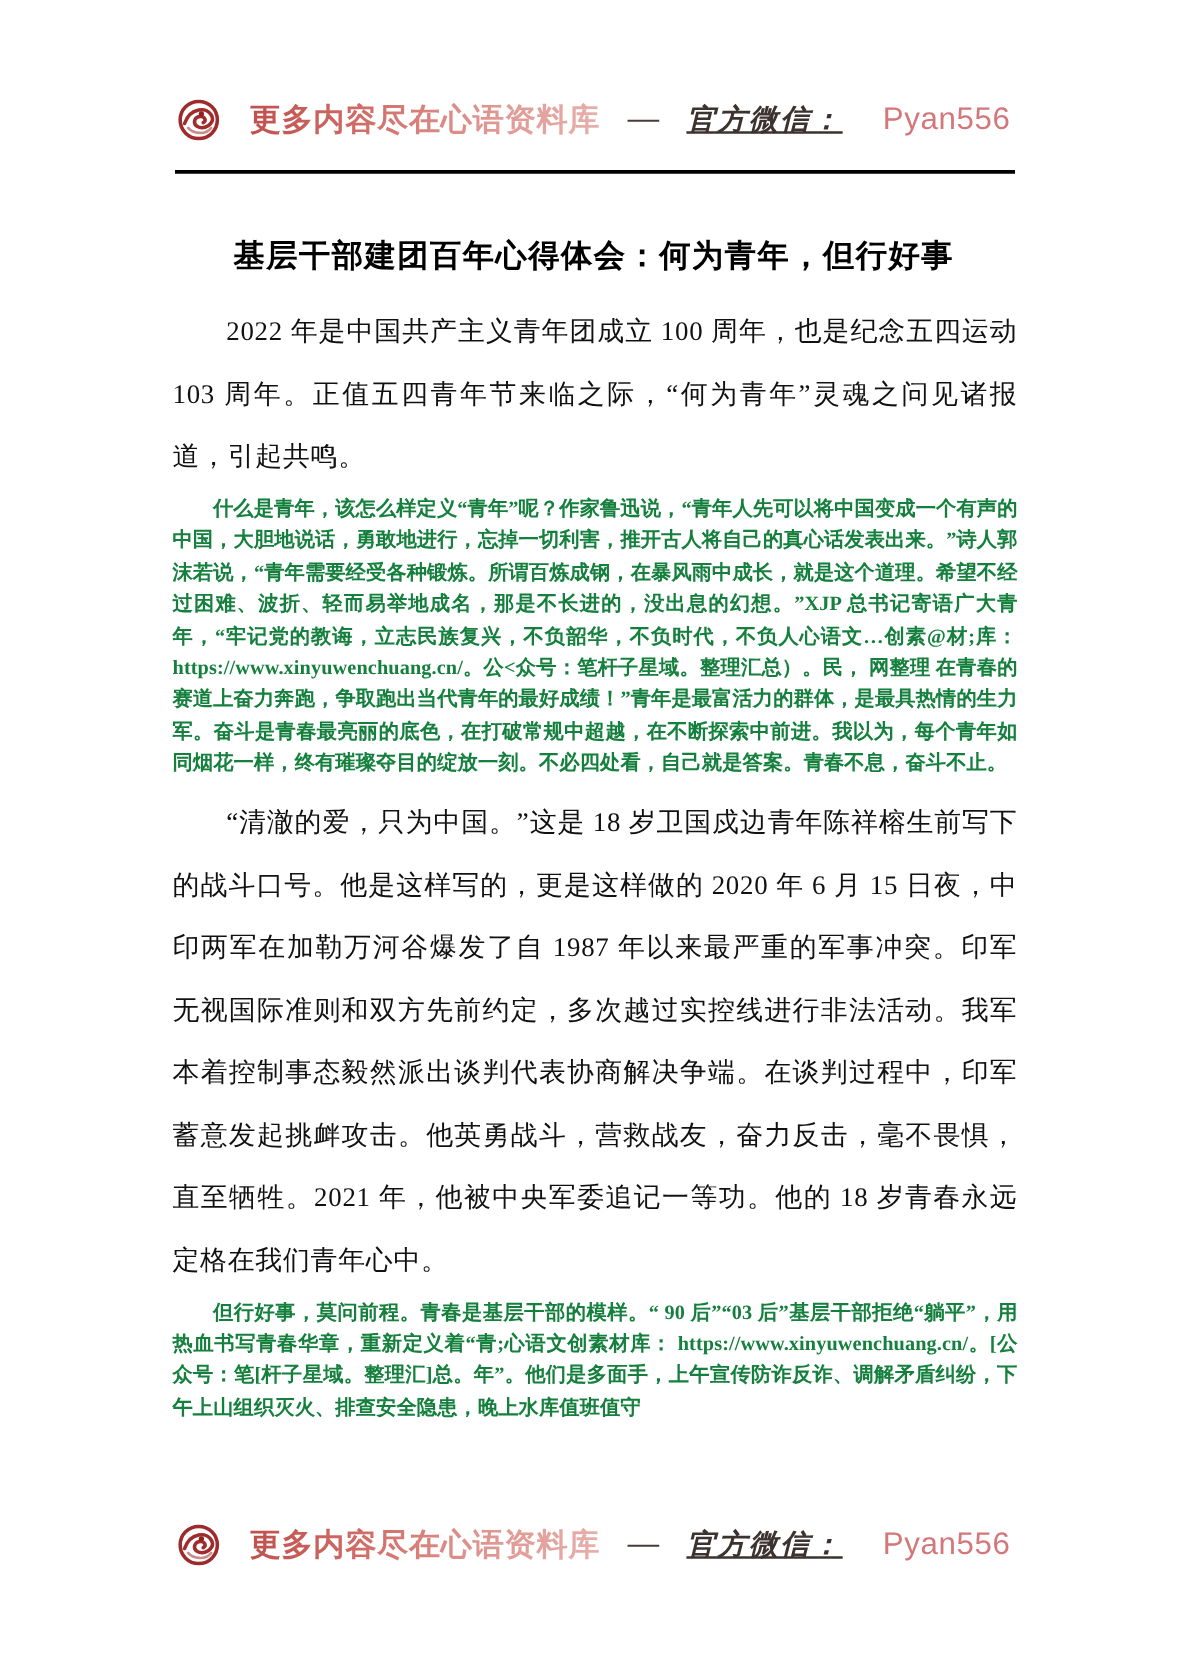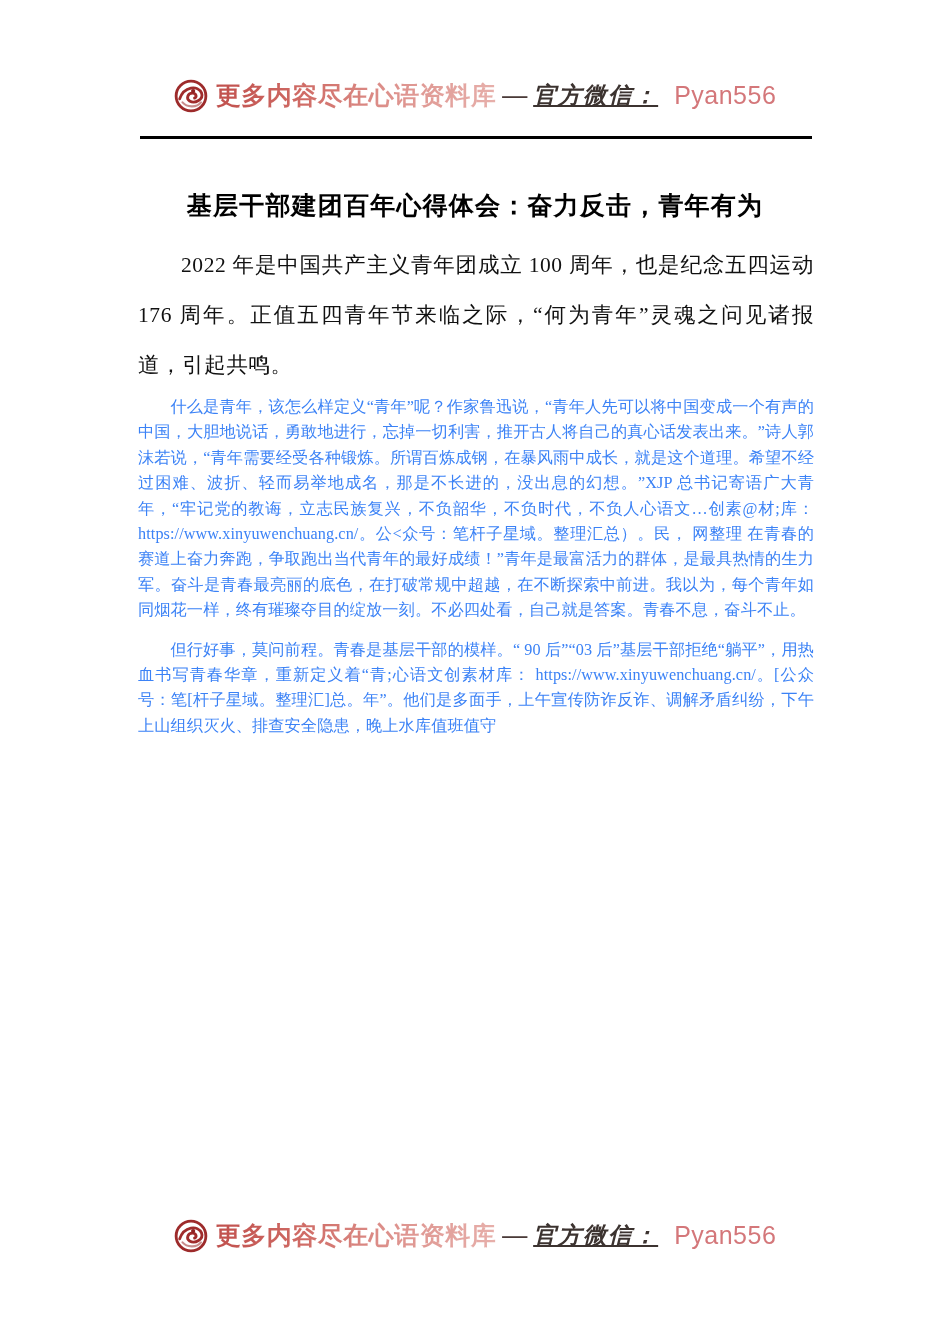--- a/index.html
+++ b/index.html
@@ -24,21 +24,21 @@
   }
 
   
   .banner {
     position: absolute;
     left: 0;
     right: 0;
     display: flex;
     align-items: center;
     justify-content: center;
-    gap: 8px;
+    gap: 24px;
     white-space: nowrap;
   }
   .banner-top { top: 78px; }
   .banner-bottom { top: 1218px; }
 
   .brand-logo {
     width: 34px;
     height: 34px;
     flex: 0 0 auto;
     position: relative;
@@ -127,21 +127,22 @@
   }
 
   .para-sm {
     font-family: "Liberation Serif", serif;
     font-size: 16.2px;
     line-height: 25.4px;
     text-align: justify;
     text-align-last: left;
     text-indent: 2em;
     letter-spacing: 0.1px;
-    color: #3b82f6;
+    color: #15803d;
+    font-weight: bold;
   }
 
   .spacer-sm { height: 5px; }
   .spacer-md { height: 9px; }
 </style>
 </head>
 <body>
 
 <div class="page">
 
@@ -155,27 +156,28 @@
       </svg>
     </span>
     <span class="brand-main">更多内容尽在心语资料库</span>
     <span class="brand-dash">—</span>
     <span class="brand-sub">官方微信：</span>
     <span class="brand-code">Pyan556</span>
   </div>
 
   <div class="head-rule"></div>
 
-  <h1 class="doc-title">基层干部建团百年心得体会：奋力反击，青年有为</h1>
+  <h1 class="doc-title">基层干部建团百年心得体会：何为青年，但行好事</h1>
 
   <div class="content">
-    <p class="para-lg">2022 年是中国共产主义青年团成立 100 周年，也是纪念五四运动 176 周年。正值五四青年节来临之际，“何为青年”灵魂之问见诸报道，引起共鸣。</p>
+    <p class="para-lg">2022 年是中国共产主义青年团成立 100 周年，也是纪念五四运动 103 周年。正值五四青年节来临之际，“何为青年”灵魂之问见诸报道，引起共鸣。</p>
     <div class="spacer-sm"></div>
     <p class="para-sm">什么是青年，该怎么样定义“青年”呢？作家鲁迅说，“青年人先可以将中国变成一个有声的中国，大胆地说话，勇敢地进行，忘掉一切利害，推开古人将自己的真心话发表出来。”诗人郭沫若说，“青年需要经受各种锻炼。所谓百炼成钢，在暴风雨中成长，就是这个道理。希望不经过困难、波折、轻而易举地成名，那是不长进的，没出息的幻想。”XJP 总书记寄语广大青年，“牢记党的教诲，立志民族复兴，不负韶华，不负时代，不负人心语文…创素@材;库：https://www.xinyuwenchuang.cn/。公&lt;众号：笔杆子星域。整理汇总）。民， 网整理 在青春的赛道上奋力奔跑，争取跑出当代青年的最好成绩！”青年是最富活力的群体，是最具热情的生力军。奋斗是青春最亮丽的底色，在打破常规中超越，在不断探索中前进。我以为，每个青年如同烟花一样，终有璀璨夺目的绽放一刻。不必四处看，自己就是答案。青春不息，奋斗不止。</p>
     <div class="spacer-md"></div>
+    <p class="para-lg">“清澈的爱，只为中国。”这是 18 岁卫国戍边青年陈祥榕生前写下的战斗口号。他是这样写的，更是这样做的 2020 年 6 月 15 日夜，中印两军在加勒万河谷爆发了自 1987 年以来最严重的军事冲突。印军无视国际准则和双方先前约定，多次越过实控线进行非法活动。我军本着控制事态毅然派出谈判代表协商解决争端。在谈判过程中，印军蓄意发起挑衅攻击。他英勇战斗，营救战友，奋力反击，毫不畏惧，直至牺牲。2021 年，他被中央军委追记一等功。他的 18 岁青春永远定格在我们青年心中。</p>
     <div class="spacer-sm"></div>
     <p class="para-sm">但行好事，莫问前程。青春是基层干部的模样。“ 90 后”“03 后”基层干部拒绝“躺平”，用热血书写青春华章，重新定义着“青;心语文创素材库： https://www.xinyuwenchuang.cn/。[公众号：笔[杆子星域。整理汇]总。年”。他们是多面手，上午宣传防诈反诈、调解矛盾纠纷，下午上山组织灭火、排查安全隐患，晚上水库值班值守</p>
   </div>
 
   <div class="banner banner-bottom">
     <span class="brand-logo">
       <svg viewBox="0 0 48 48" xmlns="http://www.w3.org/2000/svg">
         <circle cx="24" cy="24" r="21" fill="none" stroke="#9d2b2b" stroke-width="4"></circle>
         <path d="M8 28 C14 10, 34 8, 39 20 C42 28, 30 36, 22 31 C17 28, 19 20, 26 20 C31 20, 33 25, 29 27" fill="none" stroke="#a02c2c" stroke-width="4" stroke-linecap="round"></path>
         <circle cx="27" cy="17" r="3" fill="#8e2323"></circle>

